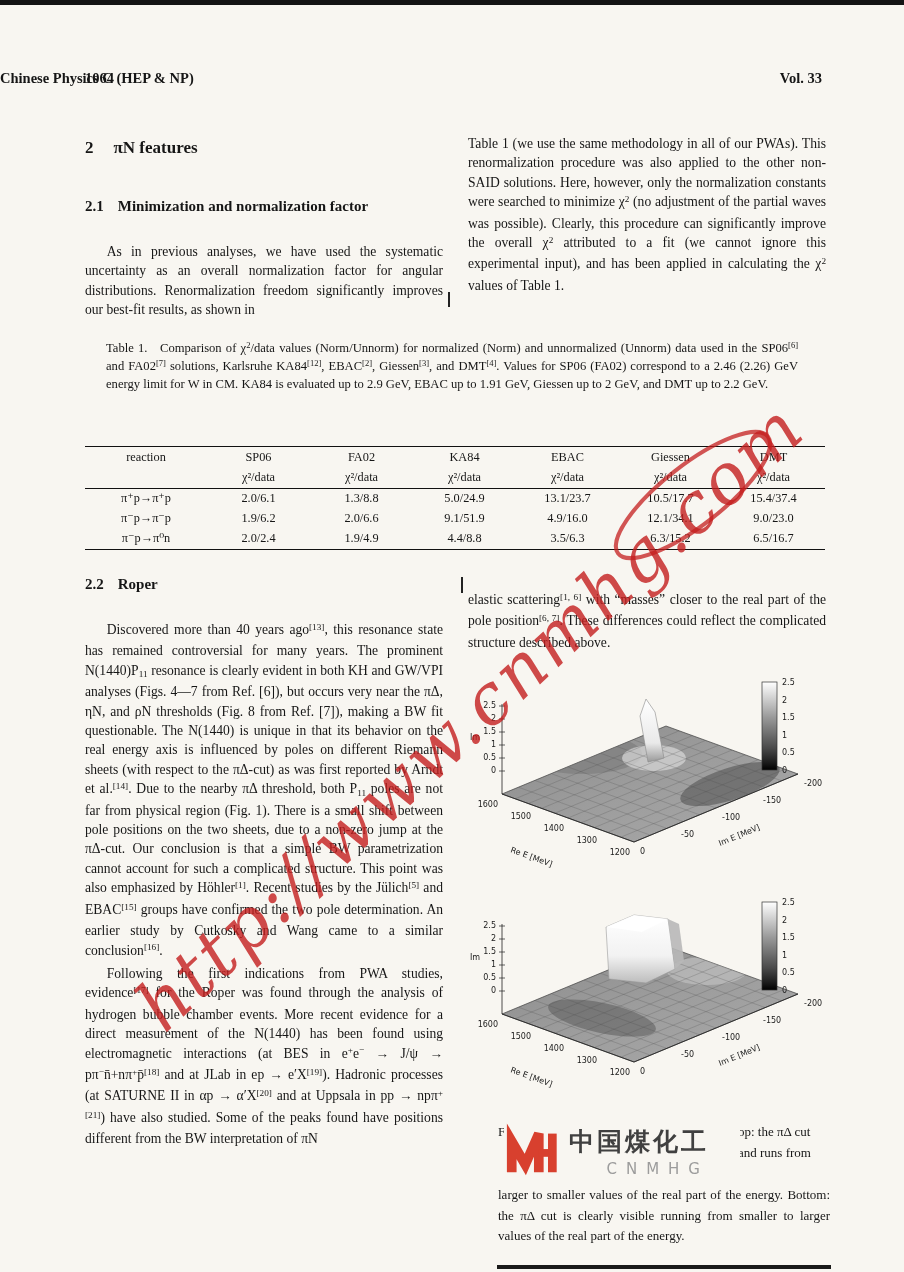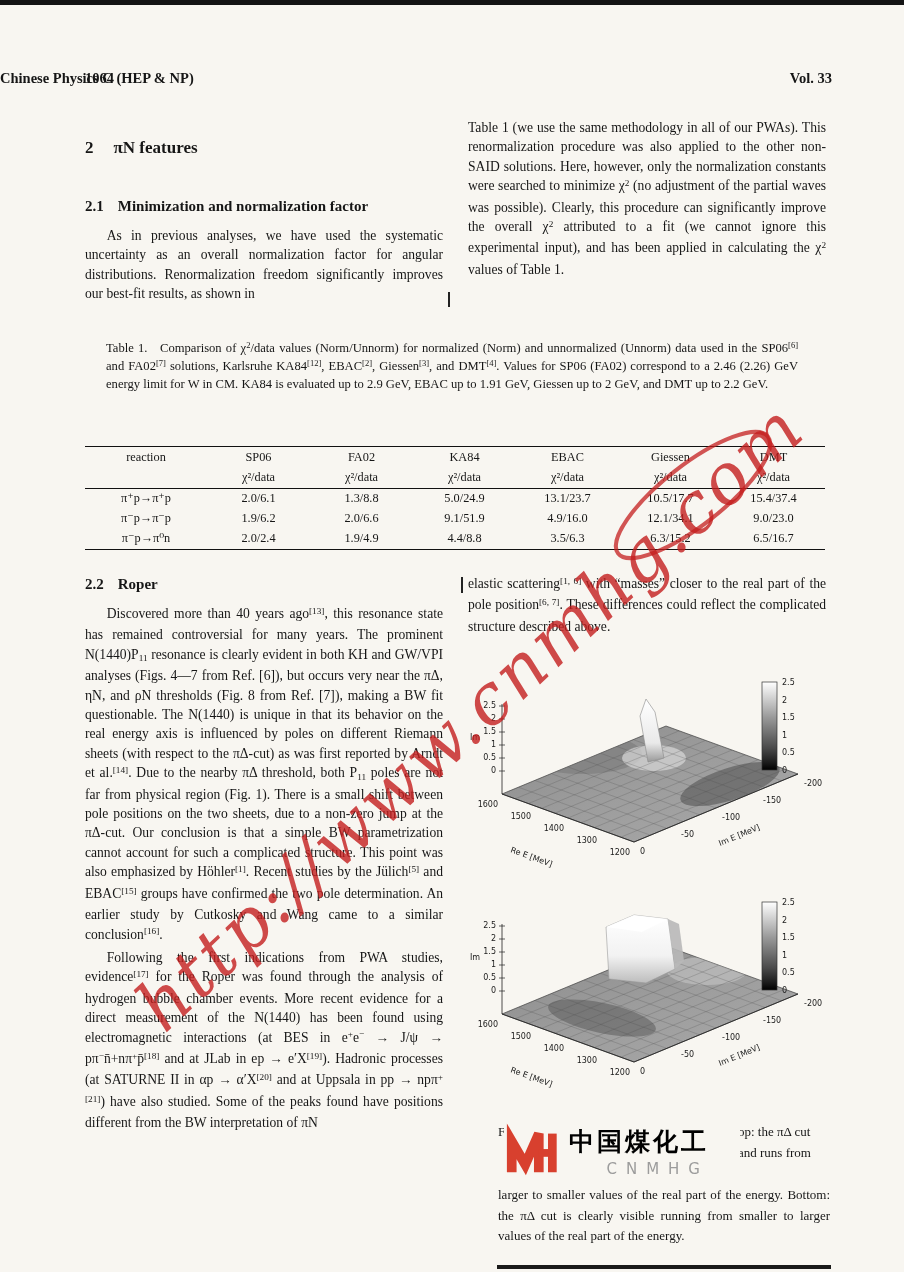--- a/index.html
+++ b/index.html
@@ -4,45 +4,45 @@
 <style>
   html,body{margin:0;padding:0;}
   #page{position:relative;width:904px;height:1272px;background:#f8f6f1;overflow:hidden;
         font-family:"Liberation Serif","DejaVu Serif",serif;color:#161616;}
   .abs{position:absolute;}
   .scan-top{left:0;top:0;width:904px;height:5px;background:#141414;}
   .scan-bottom{left:497px;top:1265px;width:334px;height:4px;background:#1a1a1a;}
   .hdr{top:70px;font-size:14.5px;font-weight:bold;}
   .hdr-num{left:85px;}
   .hdr-journal{left:0;width:904px;text-align:left;font-weight:bold;}
-  .hdr-vol{right:72px;text-align:center;}
+  .hdr-vol{right:82px;text-align:center;}
   .h-sec{left:85px;font-weight:bold;}
   .h2{top:138px;font-size:17px;}
   .h3{font-size:15px;}
   .h-num{display:inline-block;margin-right:20px;}
-  .body-par{font-size:13.6px;line-height:19.4px;text-align:justify;}
+  .body-par{font-size:13.6px;line-height:19.4px;text-align:justify;margin-top:16px;}
   .col-l{left:85px;width:358px;}
   .col-r{left:468px;width:358px;}
   .indent{text-indent:1.6em;}
   p{margin:0 0 0 0;}
   sup{font-size:68%;vertical-align:baseline;position:relative;top:-0.45em;}
   sub{font-size:68%;vertical-align:baseline;position:relative;top:0.25em;}
   .tbl-caption{left:106px;top:340px;width:692px;font-size:12.6px;line-height:16.8px;text-align:justify;}
   table.t1{left:85px;top:446px;width:740px;border-collapse:collapse;
            border-top:1.6px solid #111;border-bottom:1.6px solid #111;position:absolute;}
   table.t1 th,table.t1 td{font-weight:400;text-align:center;padding:2.5px 0;font-size:12.3px;}
   table.t1 tr.sub th{border-bottom:1.2px solid #111;padding-bottom:3px;}
   .plot{background:transparent;}
   .tick{font-size:8px;fill:#1a1a1a;font-family:"DejaVu Sans",sans-serif;}
   .fig-cap{left:498px;top:1122px;width:332px;font-size:13px;line-height:20.5px;}
   .fig-frag{position:absolute;white-space:nowrap;}
   .fig-body{position:absolute;top:63px;left:0;width:332px;text-align:justify;}
   .logo{left:504px;top:1114px;width:236px;height:74px;background:#f8f6f1;display:flex;align-items:center;z-index:70;}
   .logo-txt{margin-left:7px;}
-  .logo-cn{font-family:"DejaVu Sans",sans-serif;font-weight:bold;font-size:25px;letter-spacing:3px;color:#000000;}
+  .logo-cn{font-family:"DejaVu Sans",sans-serif;font-weight:bold;font-size:25px;letter-spacing:3px;color:#404040;}
   .logo-en{font-family:"DejaVu Sans",sans-serif;font-size:15px;letter-spacing:9px;color:#9c9c9c;margin-top:2px;text-align:right;}
   .watermark{left:148px;top:976px;transform:rotate(-43deg);transform-origin:0 50%;
              font-family:"DejaVu Serif",serif;font-style:italic;font-size:70px;letter-spacing:3px;
              white-space:nowrap;opacity:0.8;z-index:60;pointer-events:none;}
   .swirl{left:588px;top:420px;z-index:60;pointer-events:none;}
   .bar-art{width:2px;background:#222;}
 </style>
 </head>
 <body>
 

